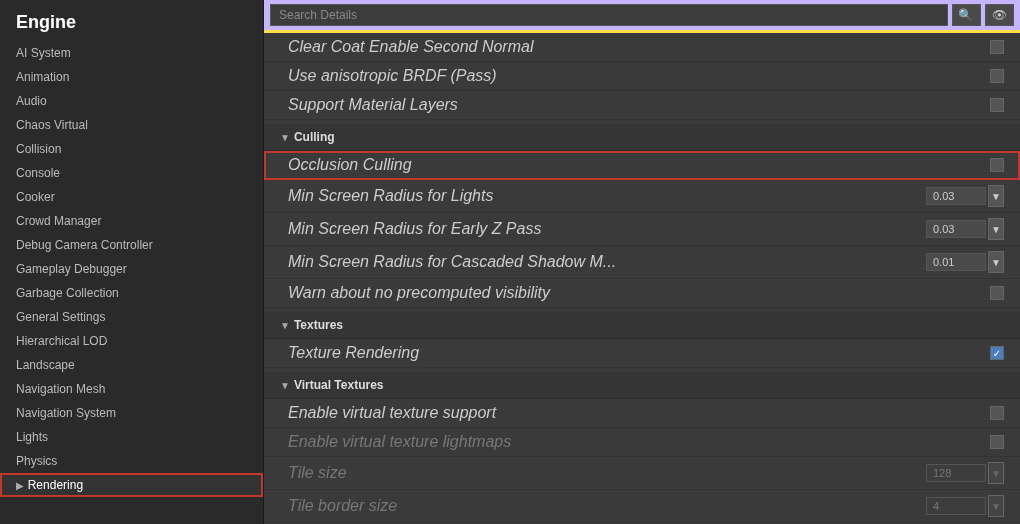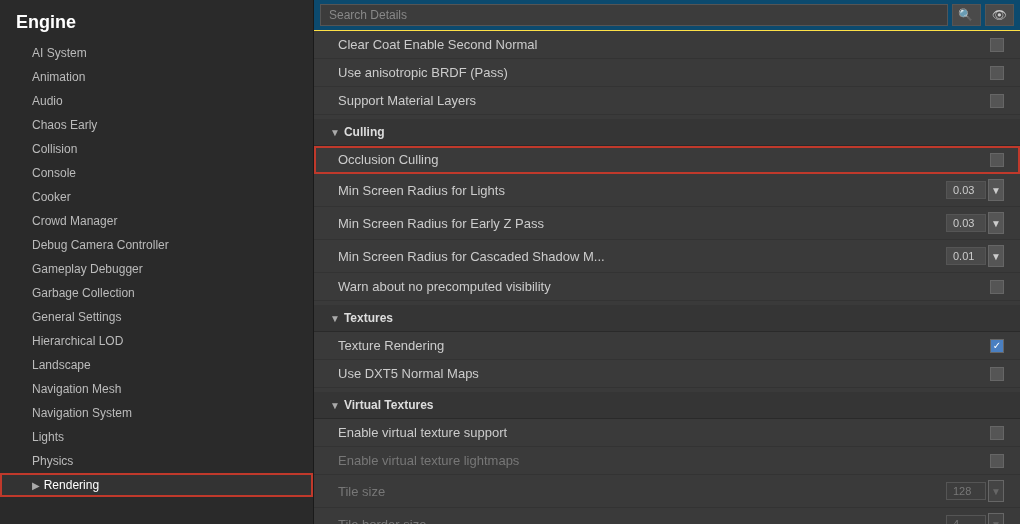--- a/index.html
+++ b/index.html
@@ -9,21 +9,21 @@
       font-family: 'Segoe UI', Arial, sans-serif;
       font-size: 12px;
       display: flex;
       height: 524px;
       width: 1020px;
       overflow: hidden;
     }
 
     
     .sidebar {
-      width: 314px;
+      width: 264px;
       background: #2a2a2a;
       display: flex;
       flex-direction: column;
       border-right: 1px solid #1a1a1a;
       flex-shrink: 0;
     }
     .sidebar-title {
       color: #fff;
       font-size: 18px;
       font-weight: bold;
@@ -31,21 +31,21 @@
     }
     .sidebar-list {
       overflow-y: auto;
       flex: 1;
     }
     .sidebar-list::-webkit-scrollbar { width: 4px; }
     .sidebar-list::-webkit-scrollbar-track { background: #2a2a2a; }
     .sidebar-list::-webkit-scrollbar-thumb { background: #555; }
 
     .sidebar-item {
-      padding: 5px 32px;
+      padding: 5px 16px;
       cursor: pointer;
       color: #bbb;
       display: flex;
       align-items: center;
       gap: 4px;
     }
     .sidebar-item.active {
       background: #333;
       color: #fff;
     }
@@ -65,22 +65,22 @@
       display: flex;
       flex-direction: column;
       background: #3a3a3a;
       overflow: hidden;
     }
 
     
     .search-bar {
       display: flex;
       align-items: center;
-      background: #0c4a6e;
-      border-bottom: 1px solid #fde047;
+      background: #c4b5fd;
+      border-bottom: 3px solid #fde047;
       padding: 4px 6px;
       gap: 4px;
     }
     .search-input {
       flex: 1;
       background: #3c3c3c;
       border: 1px solid #555;
       color: #ccc;
       padding: 3px 8px;
       font-size: 12px;
@@ -122,21 +122,22 @@
       border-bottom: 1px solid #333;
       min-height: 28px;
     }
     .setting-row.highlighted {
       outline: 2px solid #c0392b;
       outline-offset: -2px;
     }
     .setting-label {
       flex: 1;
       color: #ccc;
-      font-size: 13px;
+      font-size: 16px;
+      font-style: italic;
     }
     .setting-label.dimmed { color: #777; }
 
     .checkbox {
       width: 14px;
       height: 14px;
       background: #555;
       border: 1px solid #666;
       display: flex;
       align-items: center;
@@ -156,21 +157,21 @@
     .number-input-row {
       display: flex;
       align-items: center;
       gap: 2px;
     }
     .number-display {
       background: #4a4a4a;
       border: 1px solid #555;
       color: #ccc;
       padding: 2px 6px;
-      width: 40px;
+      width: 60px;
       font-size: 11px;
       text-align: left;
     }
     .number-display.dimmed {
       color: #777;
       background: #3d3d3d;
     }
     .spin-btn {
       background: #555;
       border: 1px solid #666;
@@ -221,21 +222,21 @@
   <div class="sidebar-item">
         <span>AI System</span>
       </div>
       <div class="sidebar-item">
         <span>Animation</span>
       </div>
       <div class="sidebar-item">
         <span>Audio</span>
       </div>
       <div class="sidebar-item">
-        <span>Chaos Early</span>
+        <span>Chaos Virtual</span>
       </div>
       <div class="sidebar-item">
         <span>Collision</span>
       </div>
       <div class="sidebar-item">
         <span>Console</span>
       </div>
       <div class="sidebar-item">
         <span>Cooker</span>
       </div>
@@ -342,24 +343,20 @@
 
     <div class="section-header" id="textures-header">
       <span class="triangle">▼</span>
       <span>Textures</span>
     </div>
     <div id="textures-settings-container">
         <div class="setting-row">
           <span class="setting-label">Texture Rendering</span>
           <div class="checkbox checked"></div>
         </div>
-        <div class="setting-row">
-          <span class="setting-label">Use DXT5 Normal Maps</span>
-          <div class="checkbox"></div>
-        </div>
       </div>
 
     <div class="section-header" id="vt-header">
       <span class="triangle">▼</span>
       <span>Virtual Textures</span>
     </div>
     <div id="vt-settings-container">
         <div class="setting-row">
           <span class="setting-label">Enable virtual texture support</span>
           <div class="checkbox"></div>

